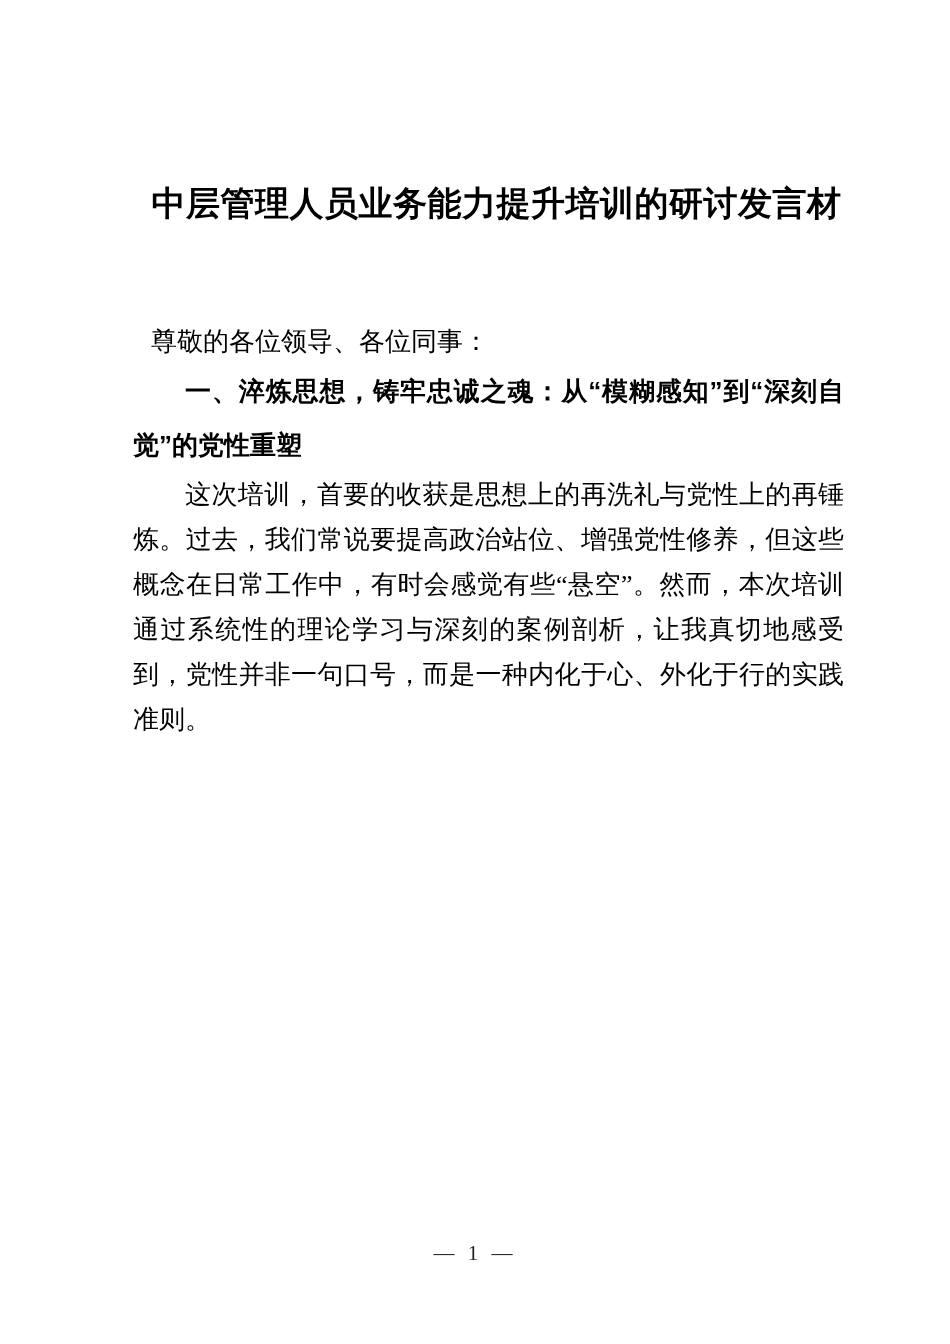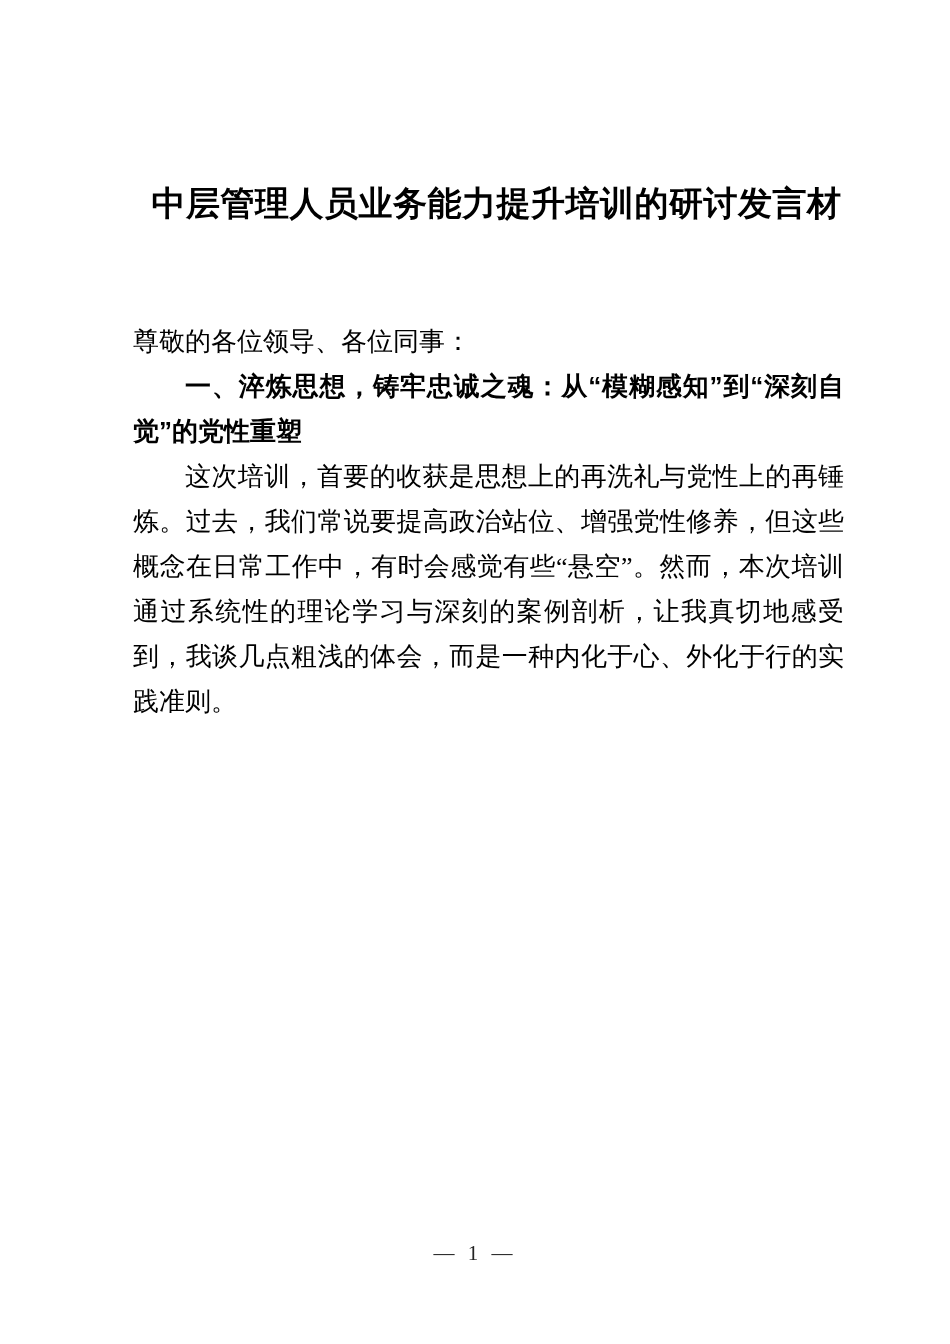--- a/index.html
+++ b/index.html
@@ -41,25 +41,26 @@
     line-height: 45px;
     text-align: justify;
     text-justify: inter-character;
   }
   .doc-body p {
     margin: 0;
     text-indent: 2em;
   }
   .doc-body p.no-indent {
     text-indent: 0;
+    margin-left: 18px;
   }
   .doc-body h2.section-heading {
     margin: 0;
     font-size: 26px;
-    line-height: 45px;
+    line-height: 54px;
     font-weight: 700;
     text-indent: 2em;
     text-align: justify;
     font-family: "Liberation Sans", sans-serif;
     letter-spacing: 0;
   }
   .page-footer {
     position: absolute;
     top: 1238px;
     left: 0;
@@ -76,20 +77,20 @@
 
 <div class="page">
 
   <h1 class="doc-title">
     <span class="title-line">中层管理人员业务能力提升培训的研讨发言材</span>
   </h1>
 
   <div class="doc-body">
     <p class="no-indent">尊敬的各位领导、各位同事：</p>
     <h2 class="section-heading">一、淬炼思想，铸牢忠诚之魂：从“模糊感知”到“深刻自觉”的党性重塑</h2>
-    <p>这次培训，首要的收获是思想上的再洗礼与党性上的再锤炼。过去，我们常说要提高政治站位、增强党性修养，但这些概念在日常工作中，有时会感觉有些“悬空”。然而，本次培训通过系统性的理论学习与深刻的案例剖析，让我真切地感受到，我谈几点粗浅的体会，而是一种内化于心、外化于行的实践准则。</p>
+    <p>这次培训，首要的收获是思想上的再洗礼与党性上的再锤炼。过去，我们常说要提高政治站位、增强党性修养，但这些概念在日常工作中，有时会感觉有些“悬空”。然而，本次培训通过系统性的理论学习与深刻的案例剖析，让我真切地感受到，党性并非一句口号，而是一种内化于心、外化于行的实践准则。</p>
   </div>
 
   <div class="page-footer">
     <span>— 1 —</span>
   </div>
 
 </div>
 
 </body></html>

